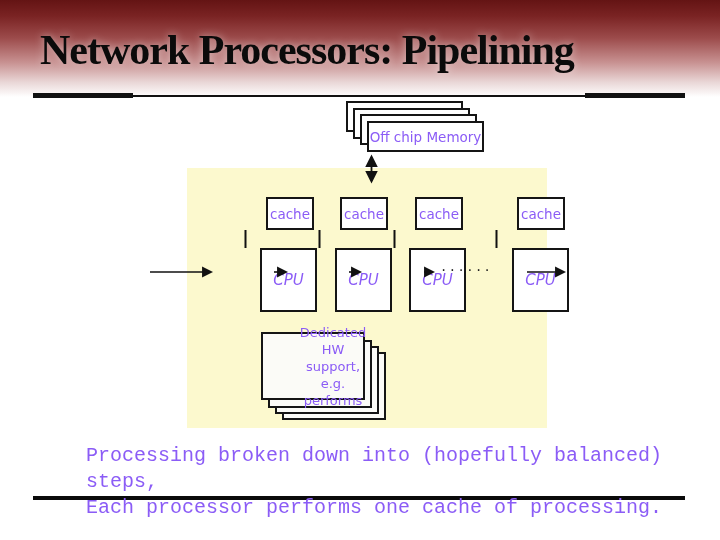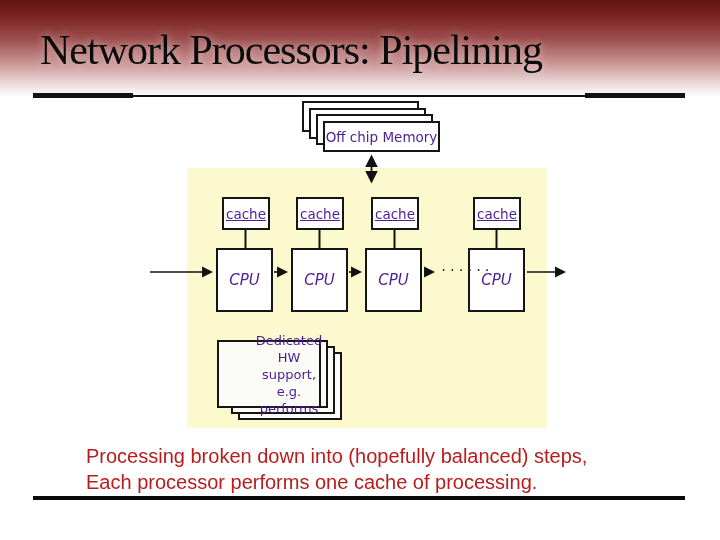--- a/index.html
+++ b/index.html
@@ -9,57 +9,58 @@
     background: #ffffff; overflow: hidden;
   }
   .header-gradient {
     position: absolute; left: 0; top: 0; width: 720px; height: 100px;
     background: linear-gradient(180deg,
       #641414 0%, #7a2323 16%, #9c4b4b 38%,
       #c79090 62%, #e9d6d6 82%, #ffffff 97%);
   }
   .slide-title {
     position: absolute; left: 40px; top: 26px; width: 660px;
-    font-family: "Liberation Serif", serif; font-weight: normal;
+    font-family: "Liberation Serif", serif; font-weight: bold;
     font-size: 42px; letter-spacing: -1px; color: #0b0b0b;
     text-shadow: 0 0 9px rgba(255,255,255,0.5);
     white-space: nowrap;
   }
   .rule-thin  { position: absolute; left: 33px; top: 95px; width: 652px; height: 2px; background: #111; }
   .rule-thick-left  { position: absolute; left: 33px;  top: 93px; width: 100px; height: 5px; background: #111; }
   .rule-thick-right { position: absolute; left: 585px; top: 93px; width: 100px; height: 5px; background: #111; }
 
   .pipeline-bg {
     position: absolute; left: 187px; top: 168px; width: 360px; height: 260px;
     background: #FCF9CE;
   }
 
   .dbox {
     position: absolute; background: #ffffff; border: 2px solid #151515;
-    font-family: "DejaVu Sans", sans-serif; color: #4c1d95;
+    font-family: "DejaVu Sans", sans-serif; color: #8b5cf6;
     display: flex; align-items: center; justify-content: center;
     text-align: center;
+    margin-left: 44px;
   }
   .membox  { width: 117px; height: 31px; }
   .membox.front { font-size: 13.5px; }
-  .cachebox { width: 48px; height: 33px; font-size: 13.5px; text-decoration: underline; }
+  .cachebox { width: 48px; height: 33px; font-size: 13.5px; }
   .cpubox   { width: 57px; height: 64px; font-size: 15px; font-style: italic; }
   .hwbox    { width: 104px; height: 68px; background: #fbfbf7; }
   .hwbox.front { font-size: 13px; line-height: 17px; }
 
   .ellipsis-dots {
     position: absolute; left: 440px; top: 260px;
     font-size: 12px; letter-spacing: 1.5px; color: #222;
     font-family: "DejaVu Sans Mono", monospace;
   }
 
   .body-text {
     position: absolute; left: 86px; top: 443px; width: 600px;
-    font-family: Liberation Sans, sans-serif; font-size: 20px;
-    line-height: 26px; color: #b91c1c; z-index: 3;
+    font-family: Liberation Mono, monospace; font-size: 20px;
+    line-height: 26px; color: #8b5cf6; z-index: 3;
   }
   .bottom-rule {
     position: absolute; left: 33px; top: 496px; width: 652px; height: 4px;
     background: #0a0a0a; z-index: 2;
   }
   .arrow-layer {
     position: absolute; left: 0; top: 0; width: 720px; height: 540px;
     pointer-events: none;
   }
 </style>
@@ -109,21 +110,21 @@
   </div>
   <div class="dbox cpubox" style="left:468px; top:248px;">
     <span>CPU</span>
   </div>
 
   <div class="ellipsis-dots">......</div>
 
   <div class="dbox hwbox" style="left:238px; top:352px;"></div>
   <div class="dbox hwbox" style="left:231px; top:346px;"></div>
   <div class="dbox hwbox" style="left:224px; top:340px;"></div>
-  <div class="dbox hwbox front" style="left:217px; top:340px;padding-left:40px;">
+  <div class="dbox hwbox front" style="left:217px; top:332px;padding-left:40px;">
     <span>
       <span>Dedicated</span><br>
       <span>HW support,</span><br>
       <span>e.g. performs</span>
     </span>
   </div>
 
   <svg class="arrow-layer" viewBox="0 0 720 540">
     <defs>
       <marker id="ah" viewBox="0 0 10 10" refX="8" refY="5" markerWidth="7" markerHeight="7" orient="auto-start-reverse">

